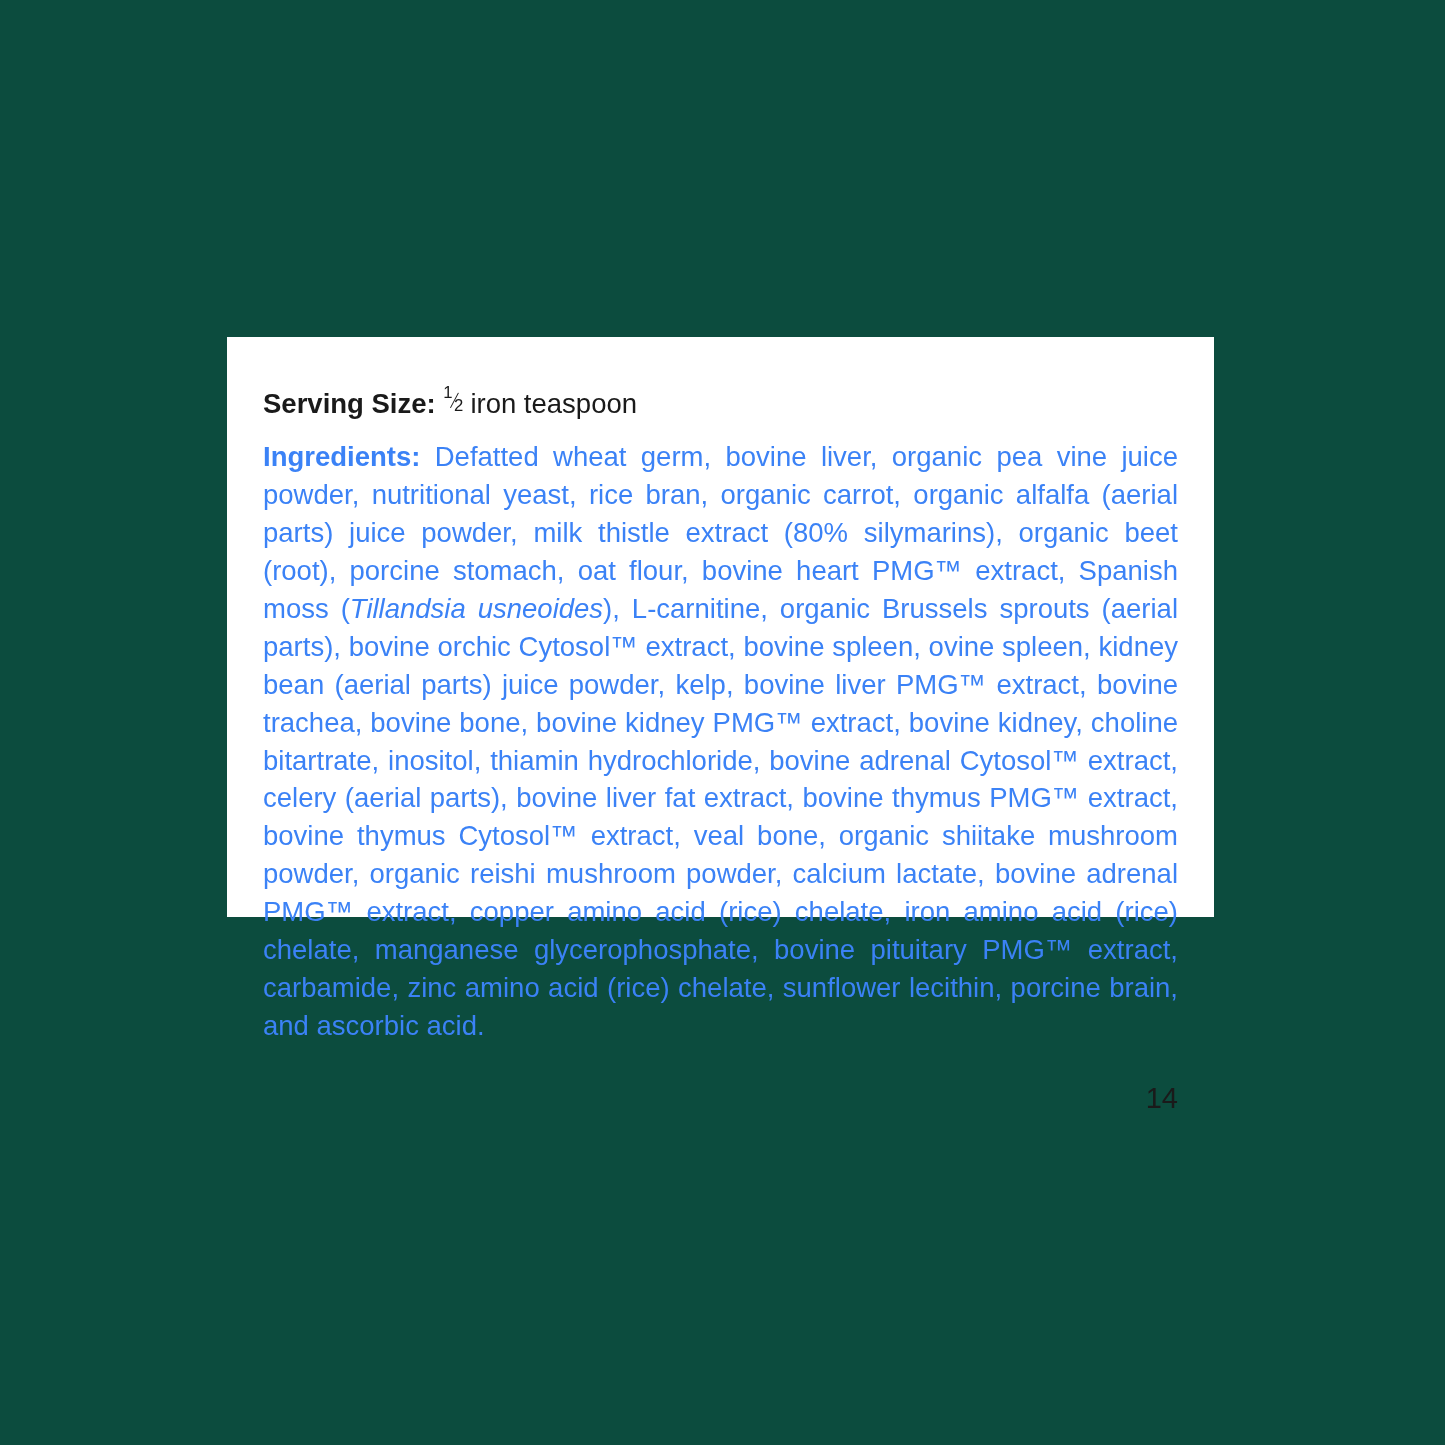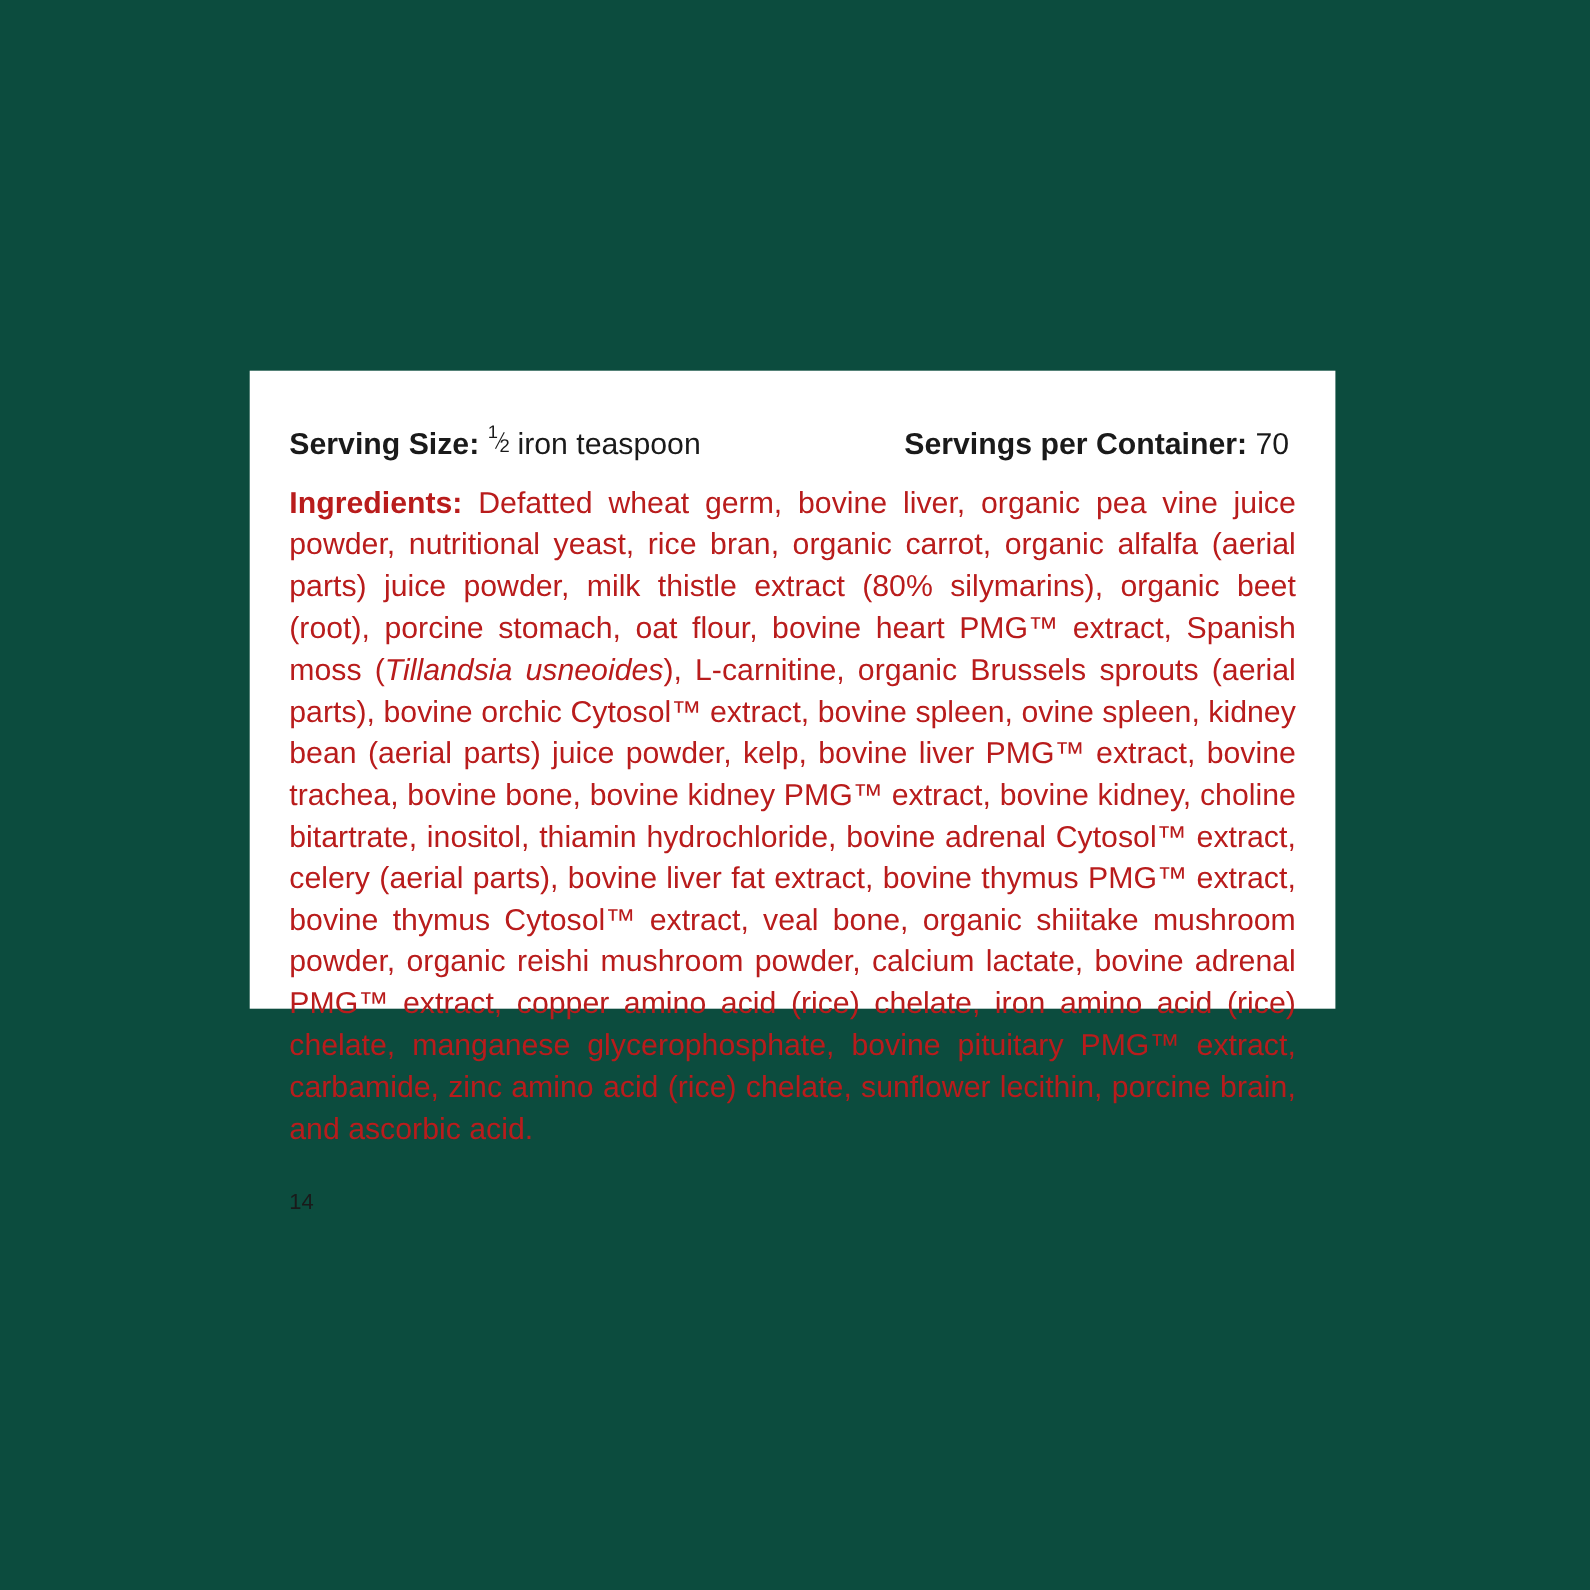--- a/index.html
+++ b/index.html
@@ -75,61 +75,58 @@
   }
   .frac .den {
     position: absolute;
     right: -0.04em;
     bottom: -0.02em;
     font-size: 0.62em;
     line-height: 1;
   }
   .ingredients {
     margin-top: 18px;
-    color: #b91c1c;
+    color: #3b82f6;
     font-size: 27.5px;
     line-height: 1.38;
     text-align: justify;
     text-justify: inter-word;
     hyphens: none;
   }
   .ingredients .heading {
     font-weight: bold;
   }
   .ingredients em {
     font-style: italic;
   }
   .page-number {
     margin-top: 36px;
     color: #1a1a1a;
-    font-size: 20px;
+    font-size: 29px;
     line-height: 1.2;
+    text-align: right;
   }
 </style>
 </head>
 <body>
 
 <div class="stage">
 
   <div class="label-panel">
 
     <div class="serving-row">
       <div class="serving-left">
         <span class="bold">Serving Size:</span>
         <span class="frac">
           <span class="num">1</span>
           <span class="bar"></span>
           <span class="den">2</span>
         </span>
         <span>iron teaspoon</span>
       </div>
-      <div class="serving-right">
-        <span class="bold">Servings per Container:</span>
-        <span>70</span>
-      </div>
     </div>
 
     <p class="ingredients"><span class="heading">Ingredients:</span> <span>Defatted wheat germ, bovine liver, organic pea vine juice powder, nutritional yeast, rice bran, organic carrot, organic alfalfa (aerial parts) juice powder, milk thistle extract (80% silymarins), organic beet (root), porcine stomach, oat flour, bovine heart PMG™ extract, Spanish moss (</span><em>Tillandsia usneoides</em><span>), L-carnitine, organic Brussels sprouts (aerial parts), bovine orchic Cytosol™ extract, bovine spleen, ovine spleen, kidney bean (aerial parts) juice powder, kelp, bovine liver PMG™ extract, bovine trachea, bovine bone, bovine kidney PMG™ extract, bovine kidney, choline bitartrate, inositol, thiamin hydrochloride, bovine adrenal Cytosol™ extract, celery (aerial parts), bovine liver fat extract, bovine thymus PMG™ extract, bovine thymus Cytosol™ extract, veal bone, organic shiitake mushroom powder, organic reishi mushroom powder, calcium lactate, bovine adrenal PMG™ extract, copper amino acid (rice) chelate, iron amino acid (rice) chelate, manganese glycerophosphate, bovine pituitary PMG™ extract, carbamide, zinc amino acid (rice) chelate, sunflower lecithin, porcine brain, and ascorbic acid.</span></p>
 
     <div class="page-number">14</div>
 
   </div>
 </div>
 
 </body></html>

